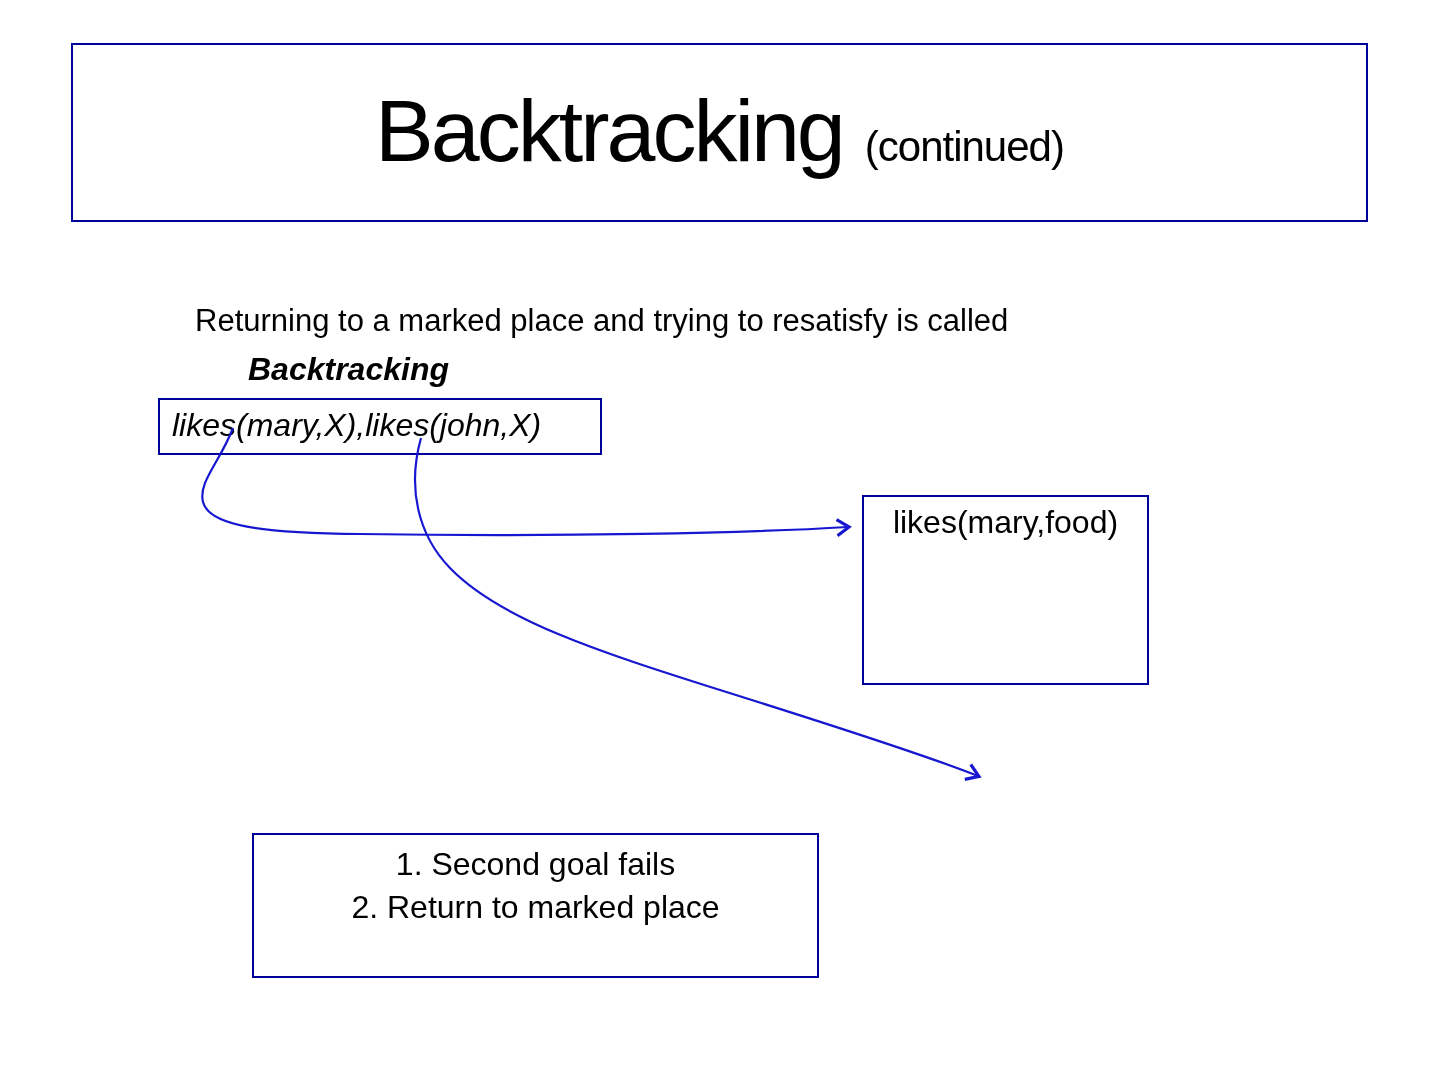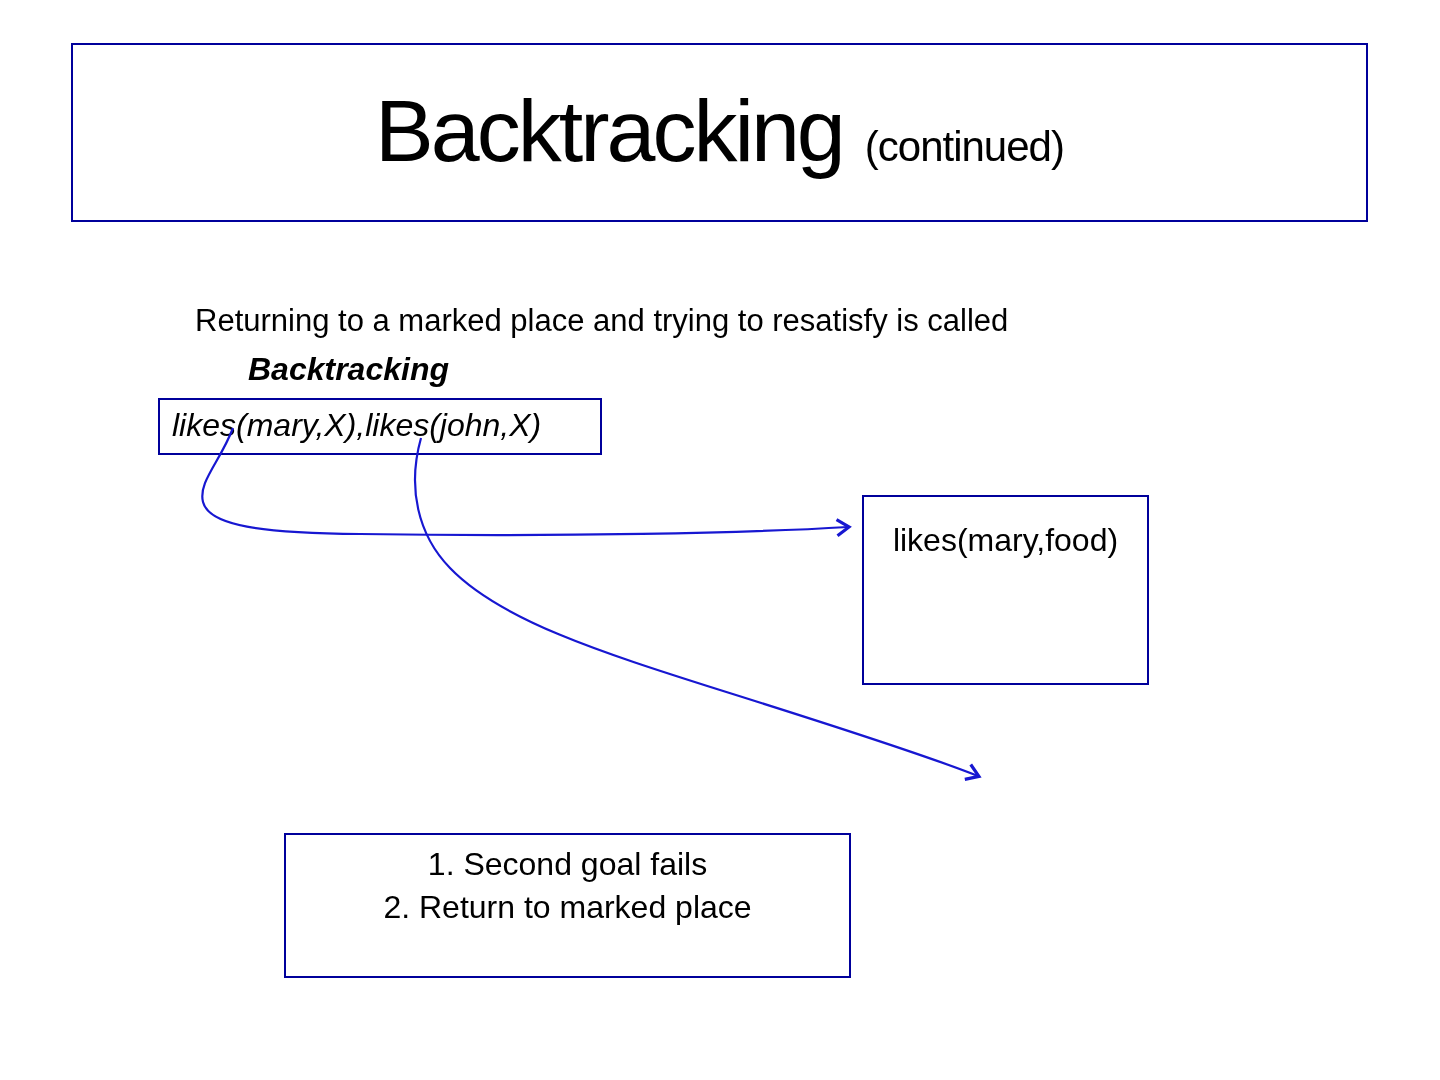--- a/index.html
+++ b/index.html
@@ -57,31 +57,30 @@
     white-space: nowrap;
     margin-left: 36px;
   }
 
   .facts-box {
     left: 862px; top: 495px; width: 287px; height: 190px;
     border: 2px solid var(--border-color);
     font-size: 32px;
     line-height: 43px;
     text-align: center;
-    padding-top: 22px;
+    padding-top: 4px;
   }
 
   .steps-box {
     left: 252px; top: 833px; width: 567px; height: 145px;
     border: 2px solid var(--border-color);
     font-size: 32px;
     line-height: 43px;
     text-align: center;
     padding-top: 8px;
-    margin-left: 32px;
   }
 
   .arrow-overlay {
     left: 0; top: 0; width: 1440px; height: 1080px;
     pointer-events: none;
   }
 </style>
 </head>
 <body>
 

